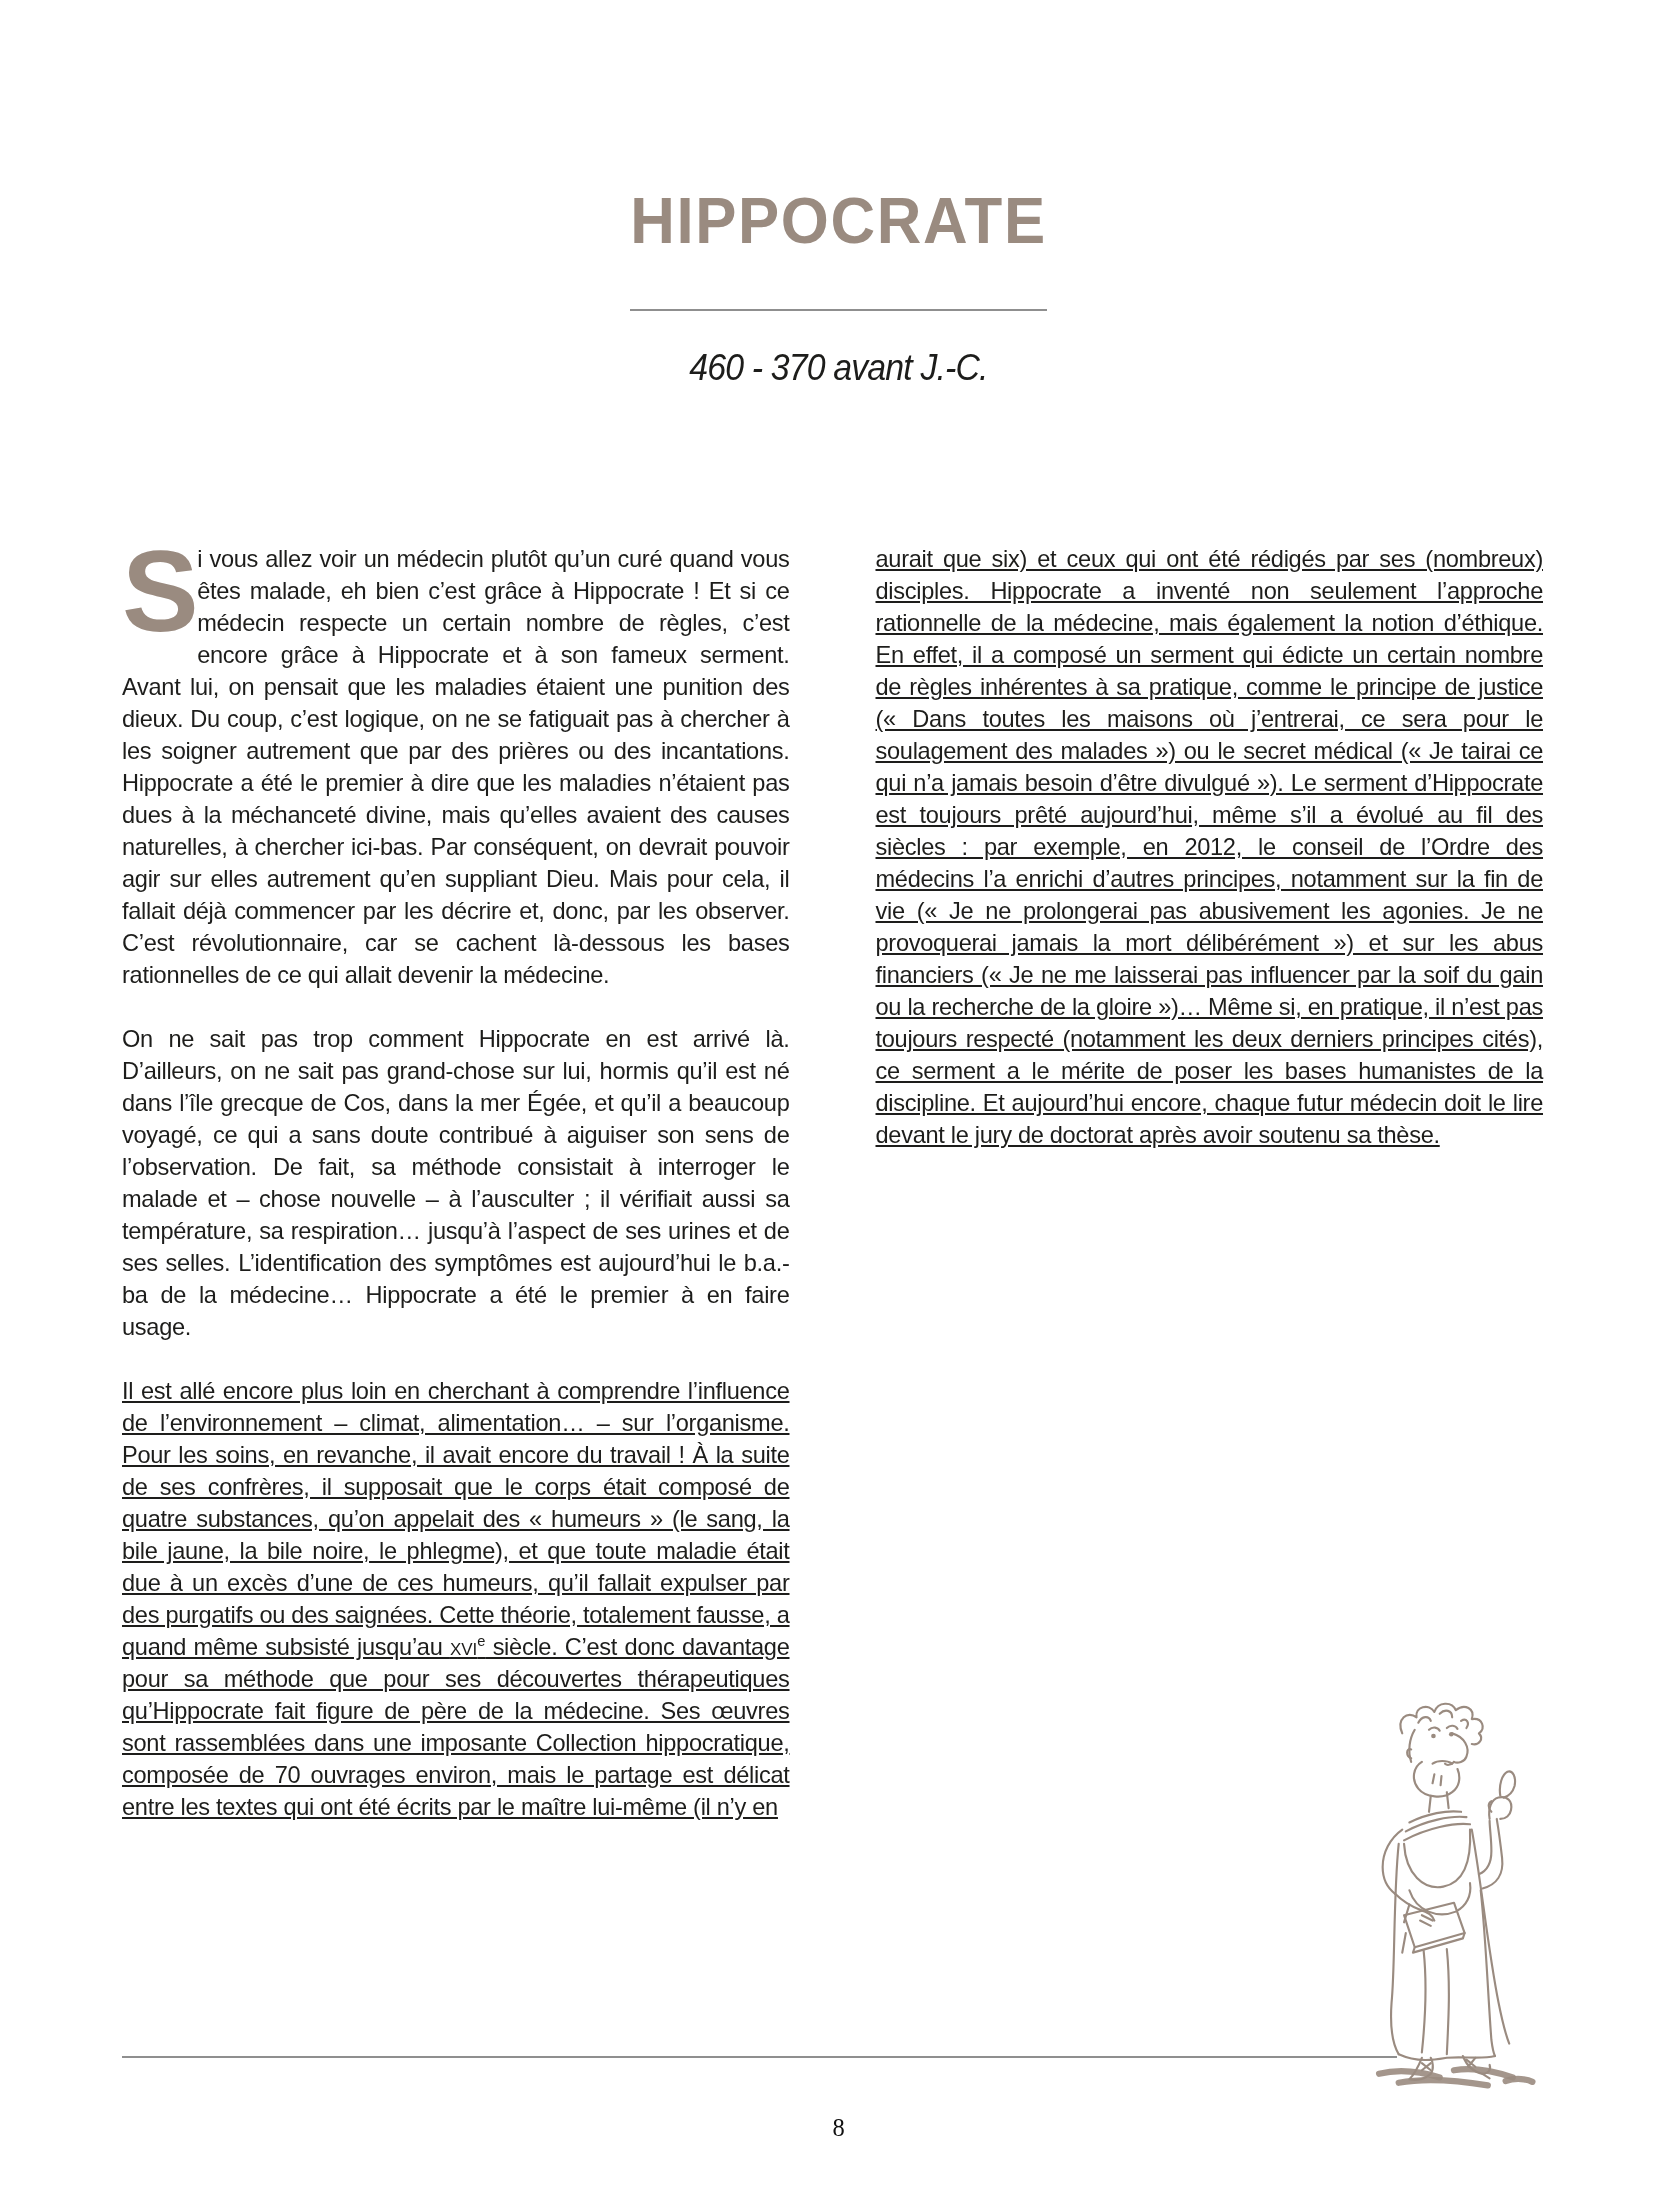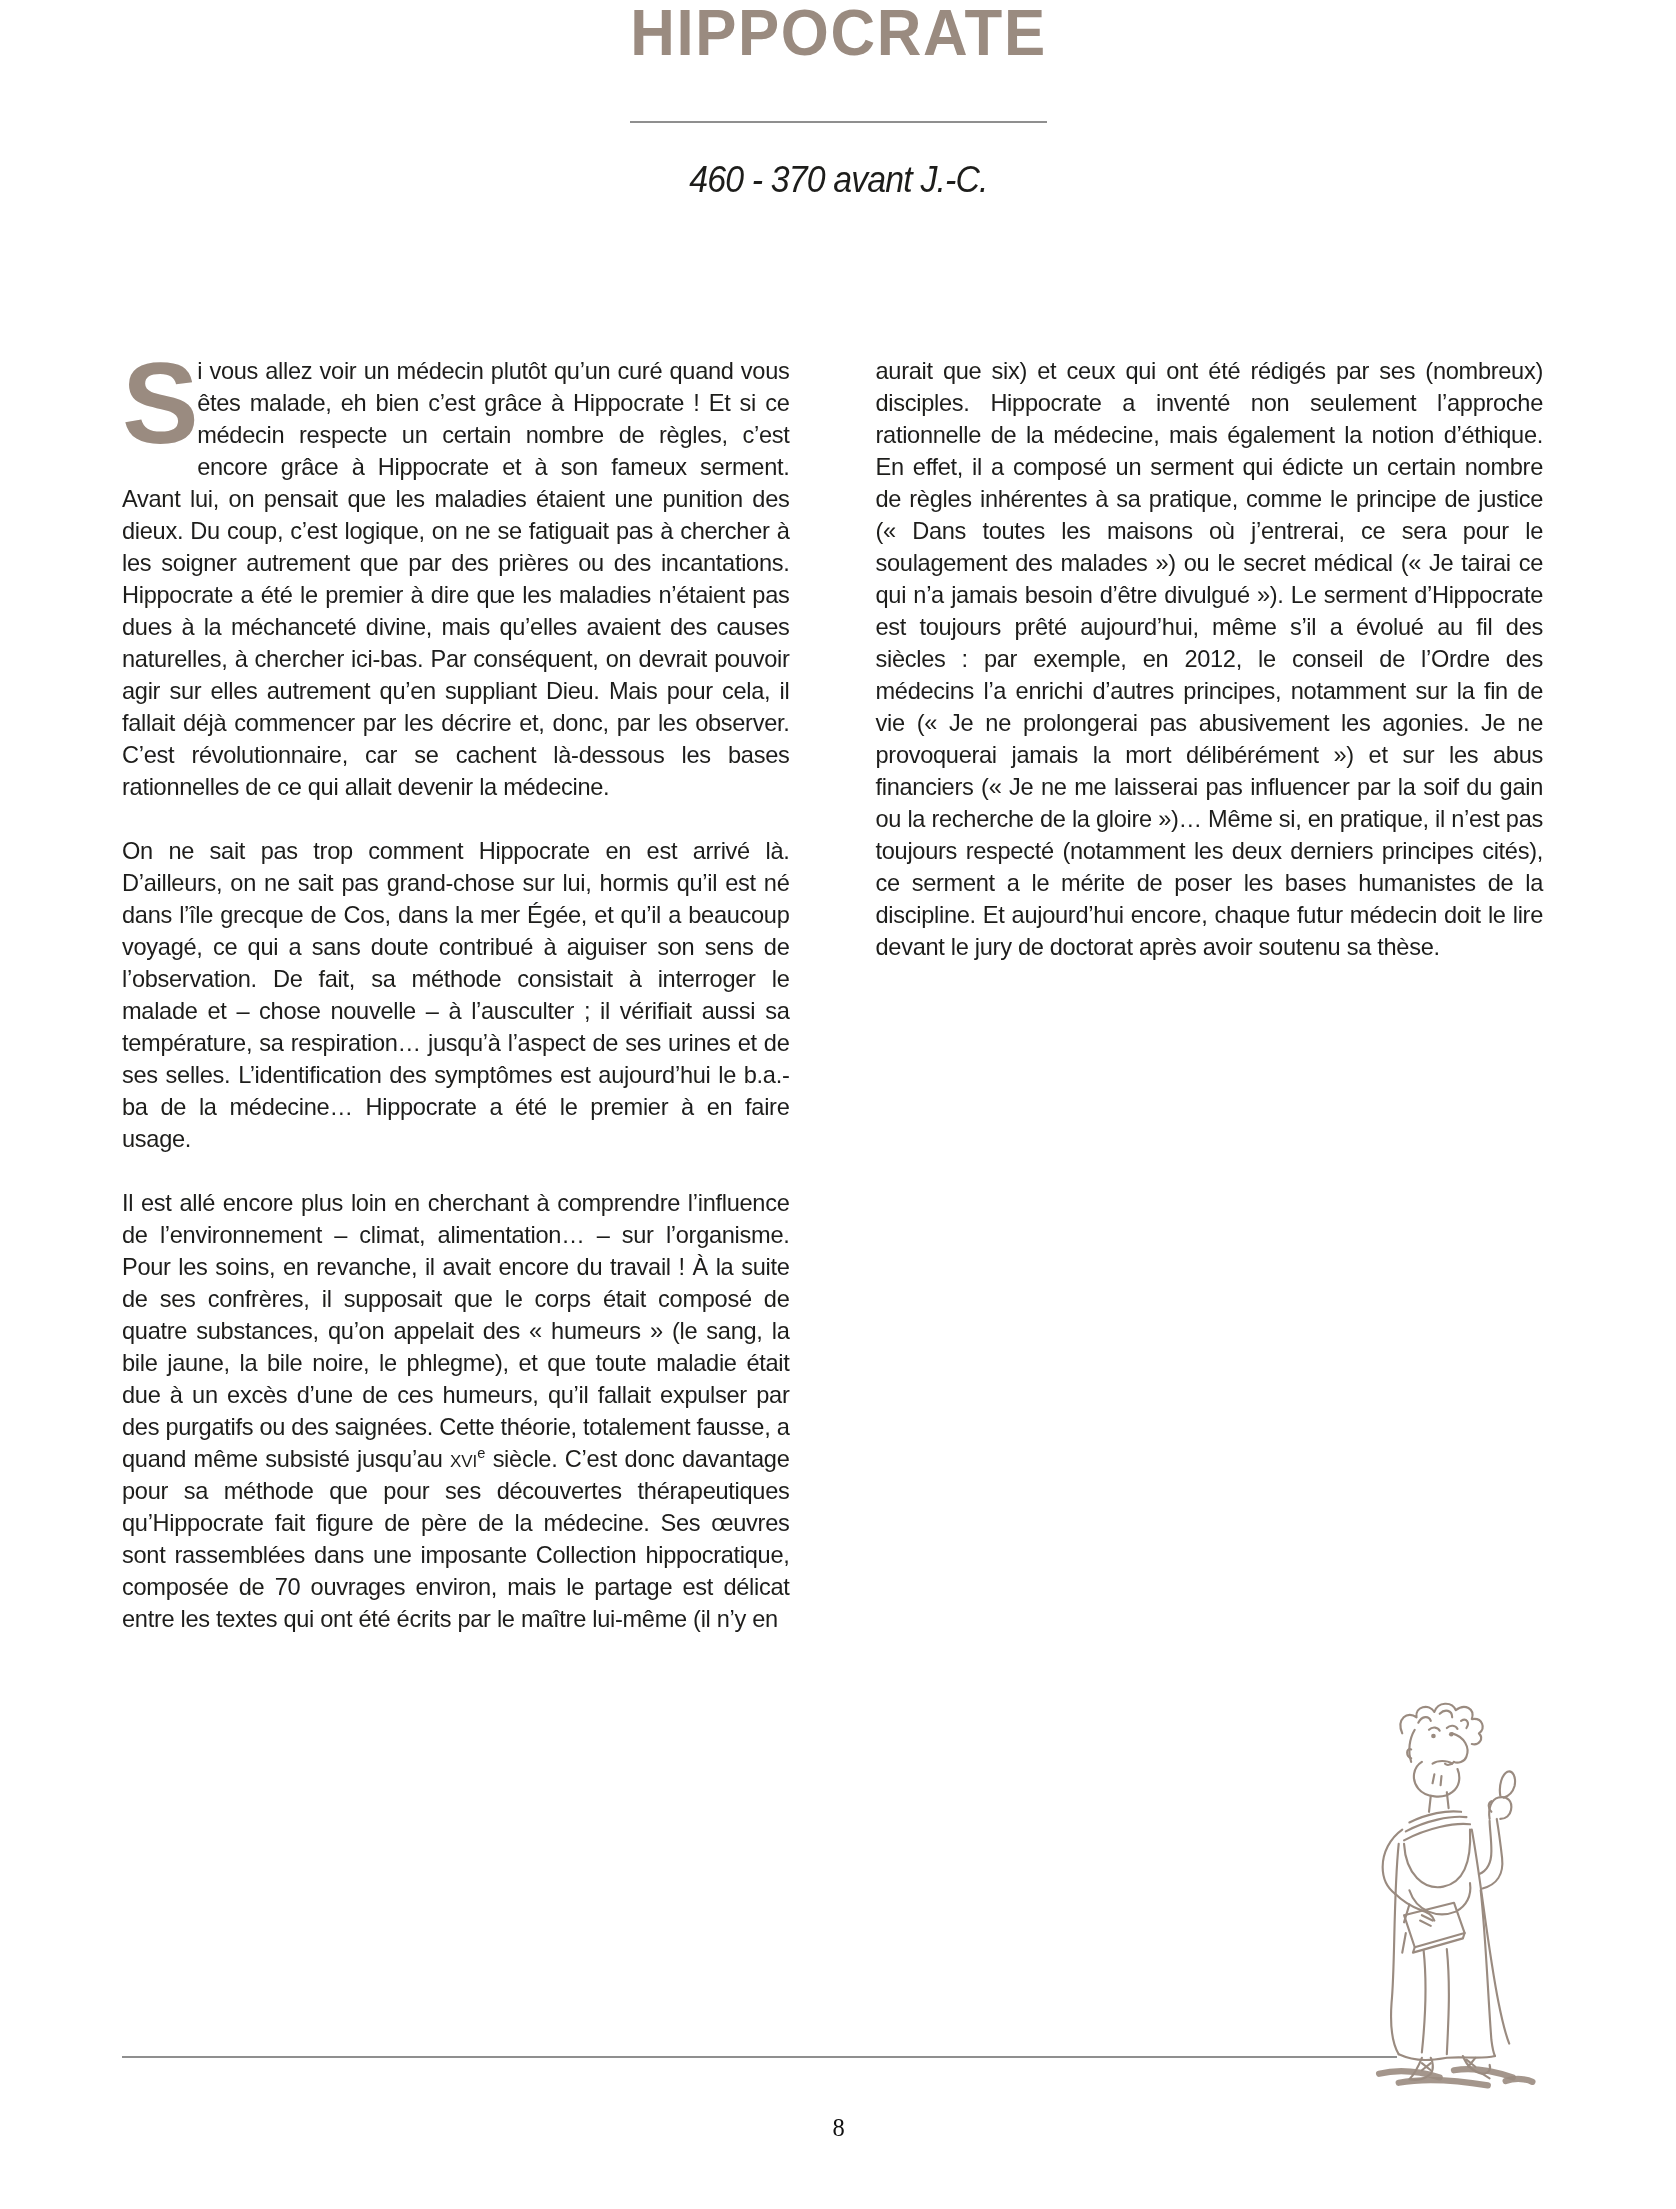--- a/index.html
+++ b/index.html
@@ -11,21 +11,21 @@
   html,body{margin:0;padding:0;}
   body{
     width:1677px;
     height:2210px;
     position:relative;
     background:#ffffff;
     font-family:"Liberation Sans",sans-serif;
     overflow:hidden;
   }
   
-  header{text-align:center;}
+  header{padding-top:188px;text-align:center;}
   h1{
     margin:0;
     font-size:65px;
     line-height:1;
     font-weight:bold;
     letter-spacing:1.7px;
     color:var(--accent);
     transform:scaleX(.95);
   }
   .title-rule{
@@ -50,21 +50,21 @@
   .col{flex:1 1 0;}
   .col p{
     margin:0 0 32px 0;
     font-size:23.6px;
     line-height:32px;
     letter-spacing:-0.3px;
     text-align:justify;
     color:var(--text);
     hyphens:none;
   }
-  .col p:last-child{margin-bottom:0;}
+  .col p:last-child{margin-bottom:0;text-decoration:underline;}
   .dropcap{
     float:left;
     width:63px;
     height:91px;
     margin:5.2px 12.2px 0 0;
     font-size:115px;
     line-height:86px;
     font-weight:bold;
     color:var(--accent);
   }

